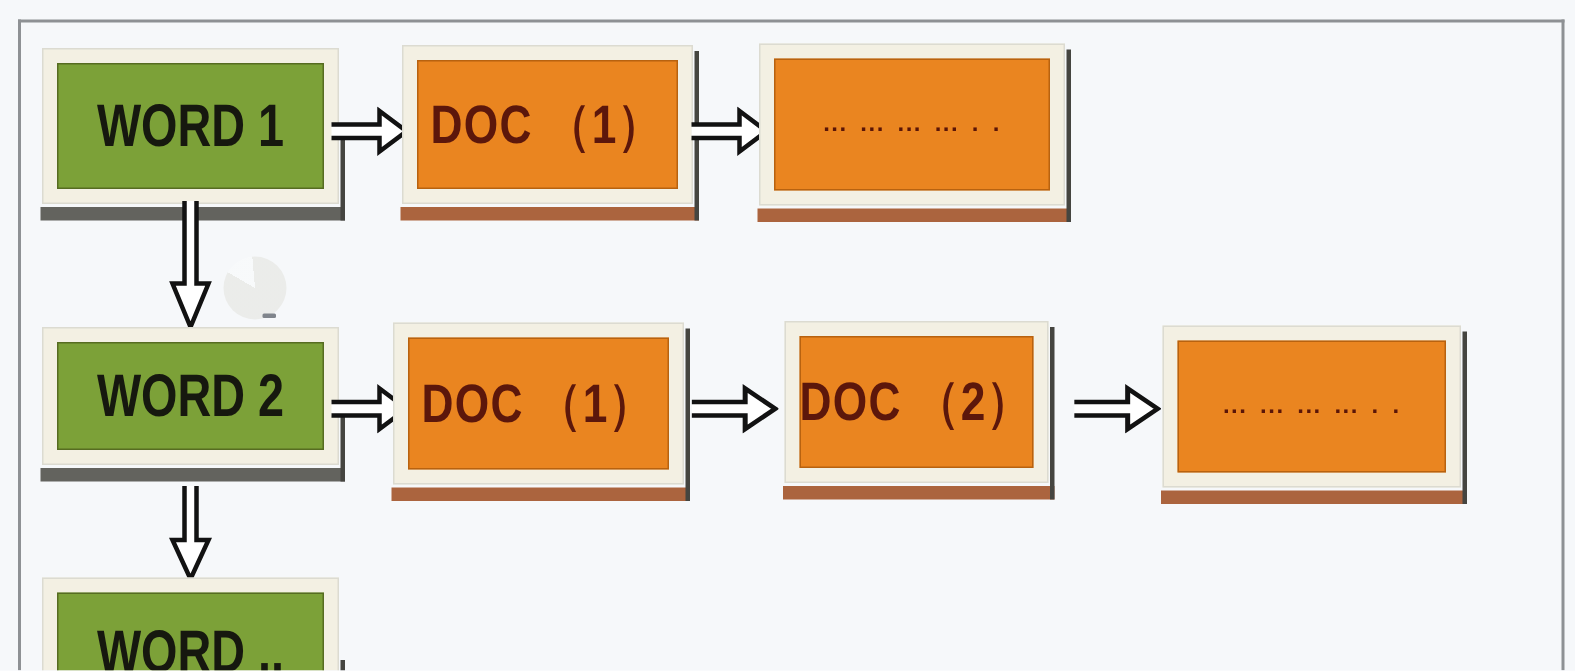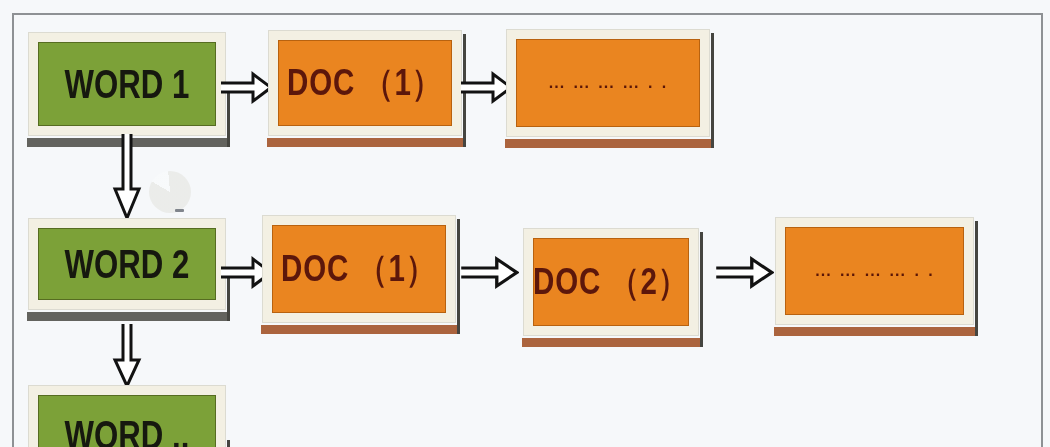--- a/index.html
+++ b/index.html
@@ -125,21 +125,21 @@
     <div class="sh-b"></div>
     <div class="sh-r"></div>
   </div>
 
   <div class="arrow" style="left:459px;top:256px">
     <svg width="60" height="33" viewBox="0 0 54 33" preserveAspectRatio="none">
       <path d="M2 12 H34 V3 L52 16.5 L34 30 V21 H2" fill="#ffffff" stroke="#121212" stroke-width="3"></path>
     </svg>
   </div>
 
-  <div class="box orange" style="left:523px;top:228px;width:176px;height:108px">
+  <div class="box orange" style="left:523px;top:214px;width:176px;height:108px">
     <div class="inner">
         <span class="doc-label">DOC （2）</span>
       </div>
     <div class="sh-b"></div>
     <div class="sh-r"></div>
   </div>
 
   <div class="arrow" style="left:714px;top:256px">
     <svg width="60" height="33" viewBox="0 0 54 33" preserveAspectRatio="none">
       <path d="M2 12 H34 V3 L52 16.5 L34 30 V21 H2" fill="#ffffff" stroke="#121212" stroke-width="3"></path>

